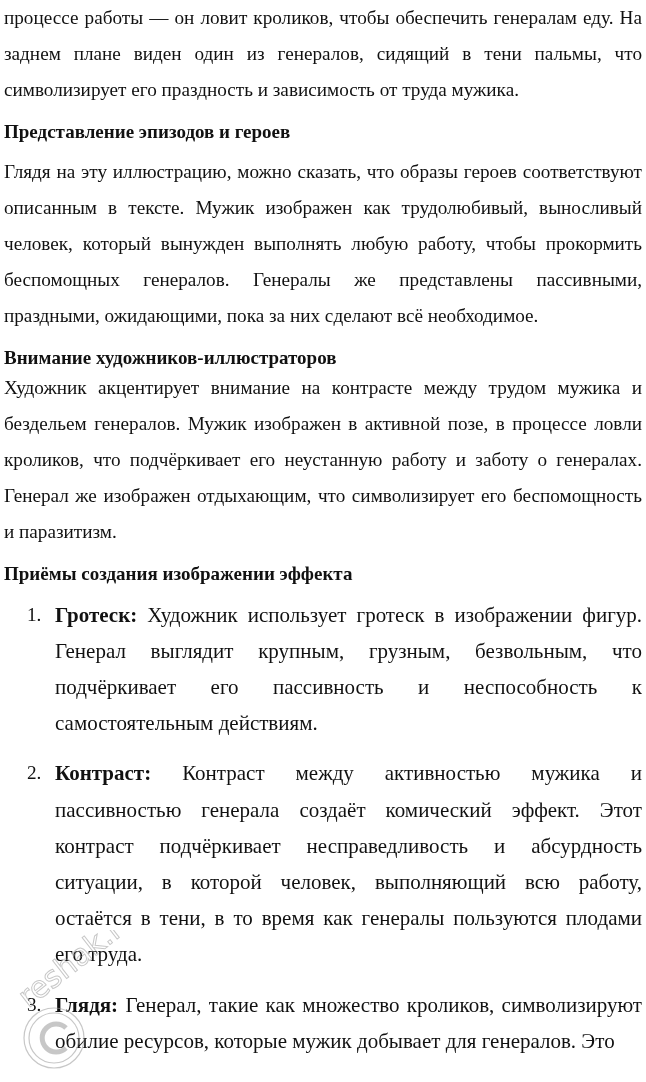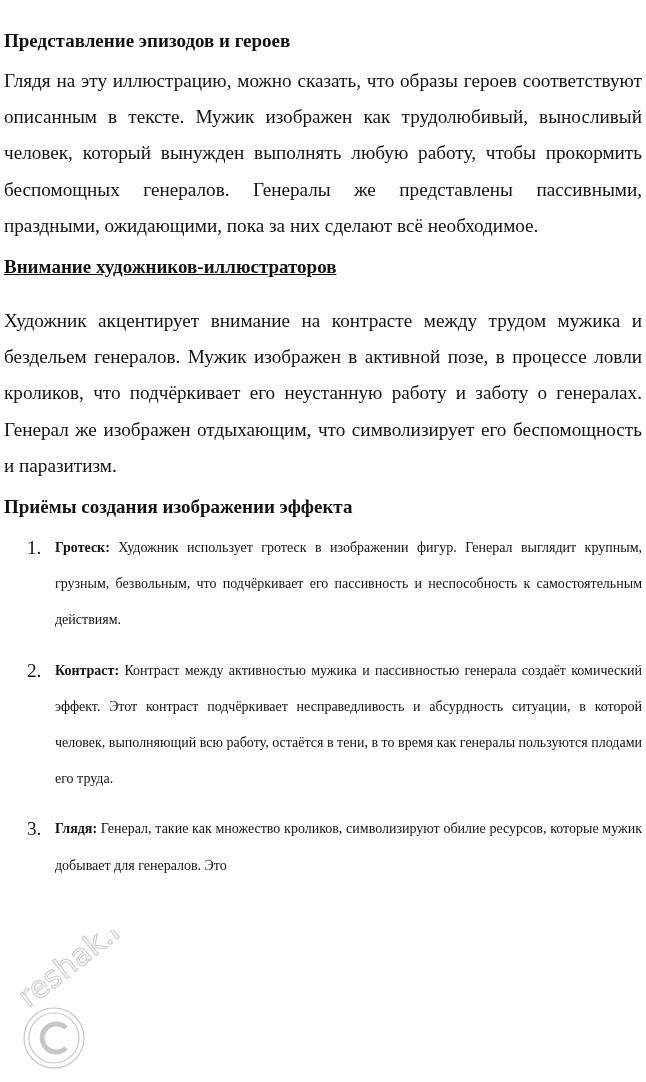--- a/index.html
+++ b/index.html
@@ -10,40 +10,41 @@
   }
   .page { position: absolute; left: 4px; top: 0; width: 638px; }
   p, .heading, li { margin: 0; }
   .para {
     font-size: 19.2px; line-height: 36.2px; text-align: justify;
     text-align-last: left;
   }
   .heading {
     font-size: 19px; font-weight: bold; line-height: 24px;
   }
-  .h1 { margin-top: 29px; margin-bottom: 10px; }
-  .h2 { margin-top: 11px; margin-bottom: 24px; text-decoration: underline; }
+  .h1 { margin-top: 11px; margin-bottom: 10px; }
+  .h2 { margin-top: 11px; margin-bottom: 0; }
   .h3 { margin-top: 11px; margin-bottom: 11px; }
   ol { margin: 0; padding: 0; list-style: none; }
   .item { position: relative; padding-left: 51px; margin-bottom: 14px; }
   .item-num {
     position: absolute; left: 23px; top: 0;
     font-size: 19.2px; line-height: 36.2px;
   }
-  .item-body { font-size: 14px; line-height: 36.2px; text-align: justify; text-align-last: left; }
+  .item-body { font-size: 21px; line-height: 36.2px; text-align: justify; text-align-last: left; }
   .term { font-weight: bold; }
   .watermark {
     position: absolute; left: 12px; top: 930px; width: 150px; height: 150px;
     pointer-events: none; opacity: 0.55;
   }
 </style>
 </head>
 <body>
 
 <div class="page">
+  <p class="para">процессе работы — он ловит кроликов, чтобы обеспечить генералам еду. На заднем плане виден один из генералов, сидящий в тени пальмы, что символизирует его праздность и зависимость от труда мужика.</p>
 
   <div class="heading h1">Представление эпизодов и героев</div>
   <p class="para">Глядя на эту иллюстрацию, можно сказать, что образы героев соответствуют описанным в тексте. Мужик изображен как трудолюбивый, выносливый человек, который вынужден выполнять любую работу, чтобы прокормить беспомощных генералов. Генералы же представлены пассивными, праздными, ожидающими, пока за них сделают всё необходимое.</p>
 
   <div class="heading h2">Внимание художников-иллюстраторов</div>
   <p class="para">Художник акцентирует внимание на контрасте между трудом мужика и бездельем генералов. Мужик изображен в активной позе, в процессе ловли кроликов, что подчёркивает его неустанную работу и заботу о генералах. Генерал же изображен отдыхающим, что символизирует его беспомощность и паразитизм.</p>
 
   <div class="heading h3">Приёмы создания изображении эффекта</div>
   <ol>
     <li class="item">

